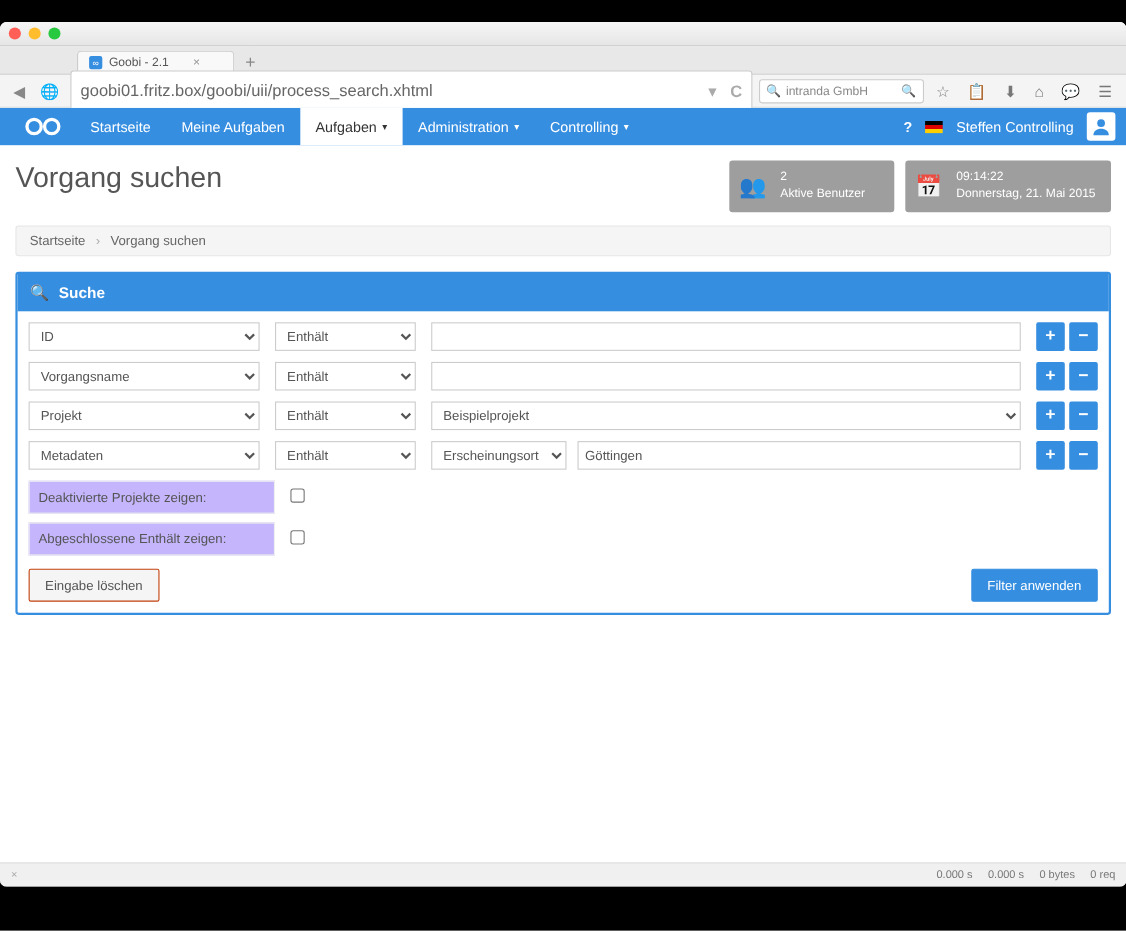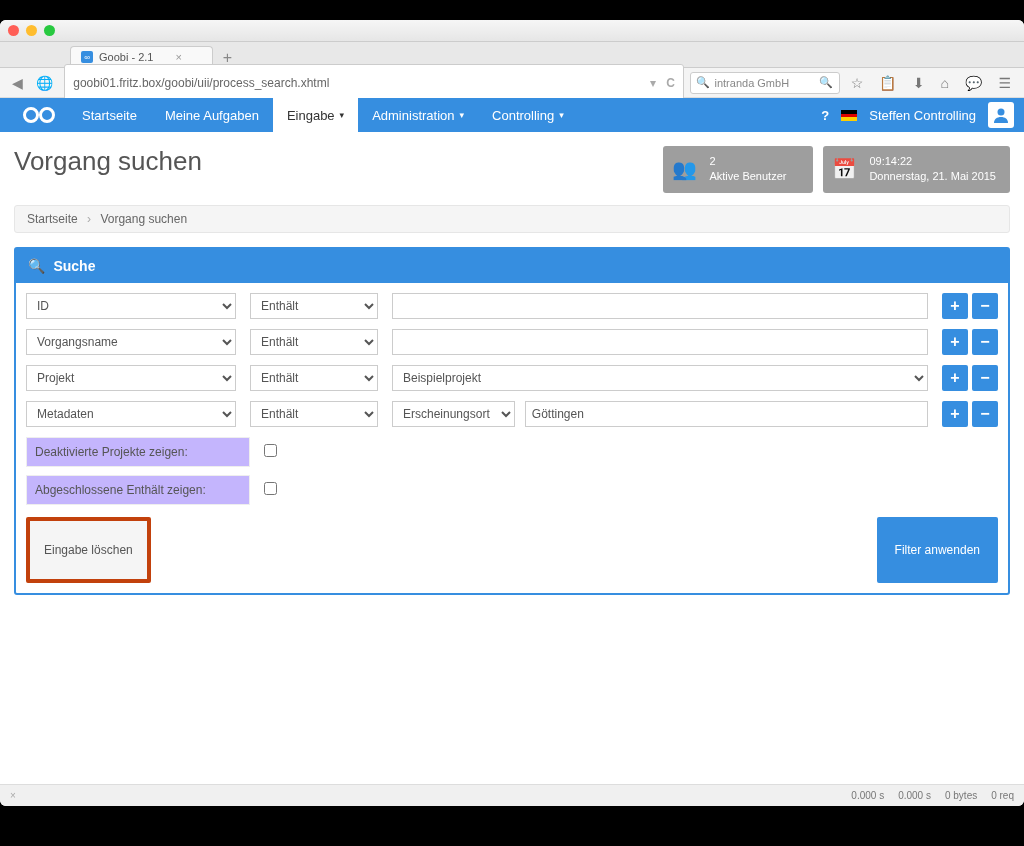--- a/index.html
+++ b/index.html
@@ -7,21 +7,21 @@
 .window { width: 1024px; height: 786px; background: #fff; margin: 20px auto 40px; border-radius: 6px; overflow: hidden; box-shadow: 0 20px 60px rgba(0,0,0,0.5); display: flex; flex-direction: column; }
 .titlebar { height: 22px; background: linear-gradient(#f6f6f6,#e6e6e6); border-bottom: 1px solid #ccc; display: flex; align-items: center; padding: 0 8px; }
 .dot { width: 11px; height: 11px; border-radius: 50%; margin-right: 7px; }
 .dot.r { background: #ff5f57; } .dot.y { background: #ffbd2e; } .dot.g { background: #28c940; }
 .tabstrip { height: 26px; background: #e8e8e8; border-bottom: 1px solid #ccc; display: flex; align-items: flex-end; padding-left: 70px; }
 .tab { background: #f9f9f9; border: 1px solid #ccc; border-bottom: none; border-radius: 4px 4px 0 0; padding: 4px 30px 4px 10px; font-size: 11px; color: #555; display:flex; align-items:center; gap:6px;}
 .tab-favicon { width:12px;height:12px;background:#368ee0;border-radius:2px;display:inline-flex;align-items:center;justify-content:center;color:#fff;font-size:8px;}
 .newtab { color:#888; font-size:16px; padding:0 10px; }
 .urlbar { height: 30px; background: #f4f4f4; border-bottom: 1px solid #ddd; display: flex; align-items: center; padding: 0 8px; gap: 6px; }
 .nav-btn { color:#888; font-size:14px; padding:0 4px; }
-.addr { flex: 1; background: #fff; border: 1px solid #ccc; border-radius: 3px; height: 38px; display: flex; align-items: center; padding: 0 8px; font-size: 12px; color: #666; }
+.addr { flex: 1; background: #fff; border: 1px solid #ccc; border-radius: 3px; height: 38px; display: flex; align-items: center; padding: 0 8px; font-size: 15px; color: #666; }
 .searchbox { width: 150px; background:#fff; border:1px solid #ccc; border-radius:3px; height:22px; display:flex; align-items:center; padding:0 6px; font-size:11px; color:#888; gap:4px;}
 .toolbar-icon { color:#777; font-size:14px; padding:0 5px; }
 .app { flex:1; background:#fff; overflow:auto; }
 .topnav { background:#368ee0; height:34px; display:flex; align-items:stretch; color:#fff; padding-left:10px; }
 .logo { display:flex; align-items:center; padding:0 12px; }
 .logo svg { display:block; }
 .menu { display:flex; }
 .menu-item { display:flex; align-items:center; padding:0 14px; color:#fff; font-size:13px; cursor:pointer; }
 .menu-item.active { background:#fff; color:#333; }
 .caret { margin-left:5px; font-size:9px; }
@@ -44,21 +44,21 @@
 .col-field { width:210px; }
 .col-op { width:128px; }
 .col-val { flex:1; display:flex; gap:10px; }
 .col-btns { display:flex; gap:4px; }
 select, input[type=text] { width:100%; height:26px; border:1px solid #ccc; background:#fff; padding:0 6px; font-size:12px; color:#555; }
 .btn-sq { width:26px; height:26px; background:#368ee0; color:#fff; border:none; font-size:16px; font-weight:bold; cursor:pointer; display:flex; align-items:center; justify-content:center; border-radius:2px;}
 .opt-row { display:flex; align-items:center; margin-bottom:8px; }
 .opt-label { width:224px; background:#c4b5fd; padding:7px 8px; font-size:12px; color:#555; border:1px solid #eee; }
 .opt-check { padding-left:14px; }
 .footer-row { display:flex; justify-content:space-between; margin-top:12px; }
-.btn { padding:22px 14px; border:4px solid #c2410c; background:#f5f5f5; color:#555; font-size:12px; border-radius:2px; cursor:pointer; }
+.btn { padding:7px 14px; border:1px solid #c2410c; background:#f5f5f5; color:#555; font-size:12px; border-radius:2px; cursor:pointer; }
 .btn.primary { background:#368ee0; color:#fff; border-color:#368ee0; }
 .statusbar { height:22px; background:#f0f0f0; border-top:1px solid #ddd; display:flex; align-items:center; justify-content:flex-end; padding:0 10px; font-size:10px; color:#777; gap:14px; }
 .statusbar .x { margin-right:auto; color:#aaa; }
 </style>
 </head>
 <body>
 
 <div class="window">
   <div class="titlebar">
     <span class="dot r"></span>
@@ -102,21 +102,21 @@
           </svg>
       </div>
       <div class="menu">
         <div class="menu-item">
             <span>Startseite</span>
           </div>
         <div class="menu-item">
             <span>Meine Aufgaben</span>
           </div>
         <div class="menu-item active">
-            <span>Eingabe</span>
+            <span>Aufgaben</span>
             <span class="caret">▾</span>
           </div>
         <div class="menu-item">
             <span>Administration</span>
             <span class="caret">▾</span>
           </div>
         <div class="menu-item">
             <span>Controlling</span>
             <span class="caret">▾</span>
           </div>

